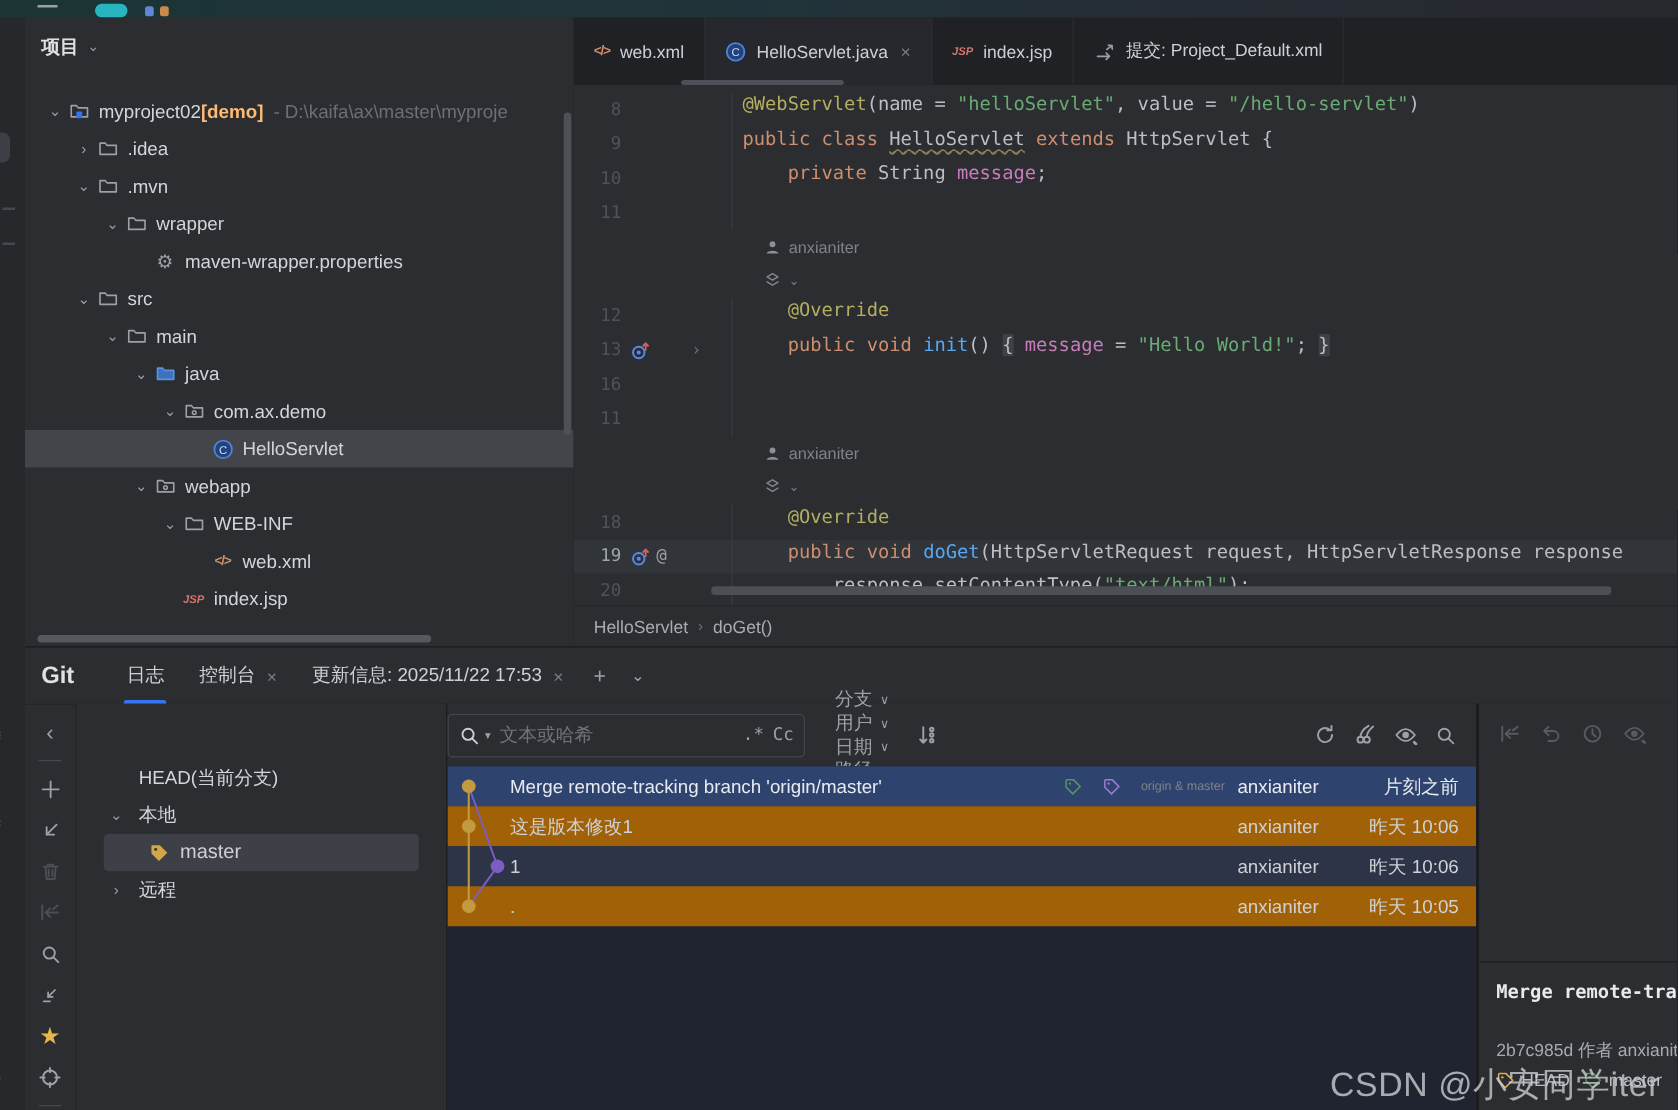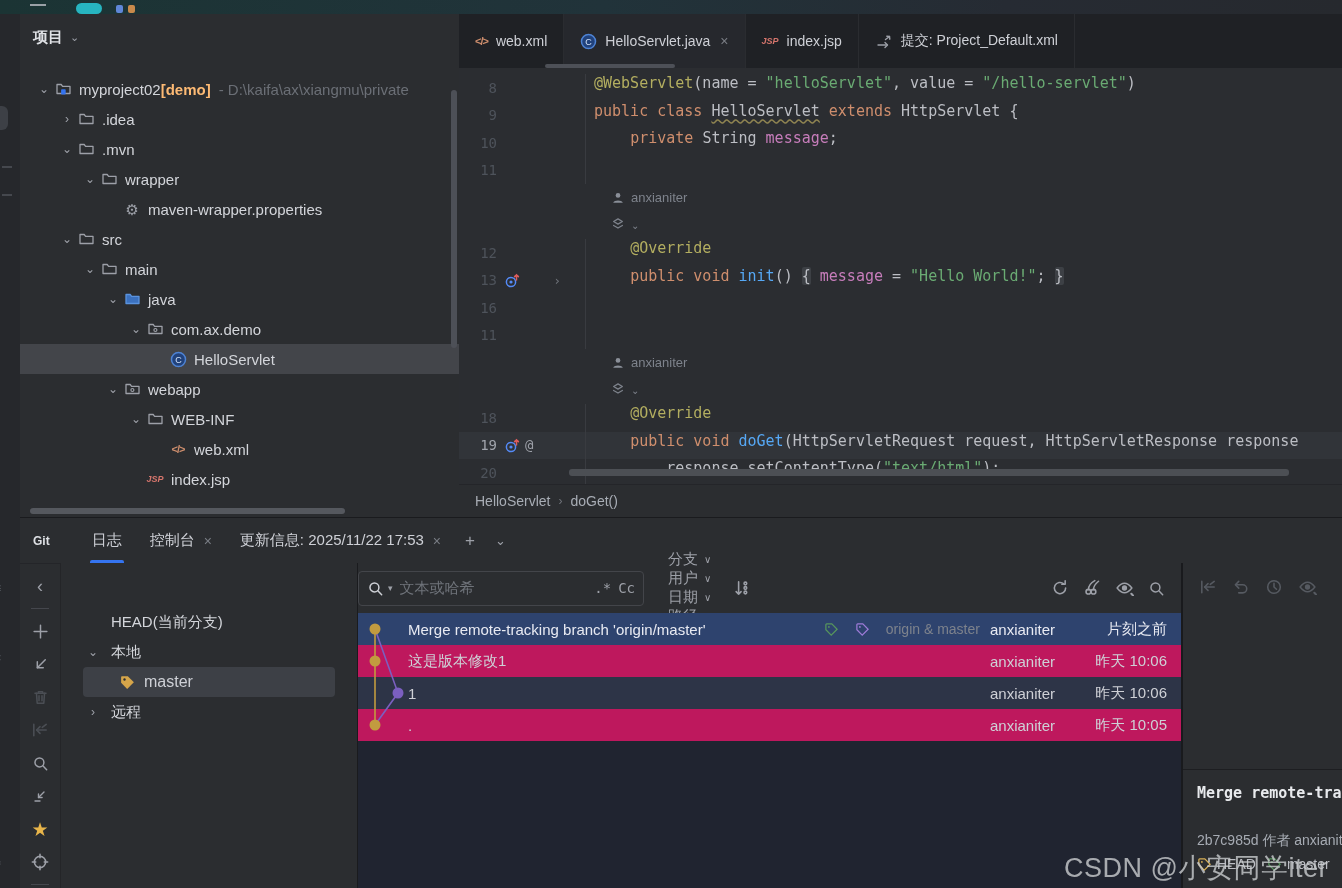--- a/index.html
+++ b/index.html
@@ -58,21 +58,21 @@
   .seg.typo{color:var(--c-pln);text-decoration:underline wavy #8f8451;text-underline-offset:3px;}
   .inlay-row{height:27.5px;display:flex;align-items:center;padding-left:152px;gap:6px;
              font-family:"Liberation Sans",sans-serif;font-size:13px;color:#7e838c;}
   .ed-hscroll{position:absolute;left:110px;top:401px;width:720px;height:7px;border-radius:3px;background:#4c4f54;}
   #breadcrumb{position:absolute;left:0;bottom:0;right:0;height:32px;background:#2b2d30;border-top:1px solid #242529;
               display:flex;align-items:center;padding-left:16px;gap:8px;font-size:14px;color:#a8adb5;}
   .bc-sep{color:#6f737a;font-size:12px;}
   
   #git-panel{position:absolute;left:20px;top:517px;width:1322px;height:371px;background:#2b2d30;border-top:1px solid #1a1b1e;}
   .git-header{height:45px;display:flex;align-items:center;padding-left:13px;border-bottom:1px solid #242529;}
-  .git-label{font-weight:bold;font-size:12px;color:#dfe1e5;margin-right:28px;}
+  .git-label{font-weight:bold;font-size:19px;color:#dfe1e5;margin-right:28px;}
   .git-tab{position:relative;height:45px;display:flex;align-items:center;gap:9px;padding:0 14px;font-size:15px;color:#ced0d6;}
   .git-tab .underline{position:absolute;left:12px;right:12px;bottom:0;height:3px;border-radius:2px 2px 0 0;background:var(--c-accent);}
   .git-tab .close{color:#7a7e85;font-size:14px;}
   .git-tab-action{color:#9da0a8;font-size:17px;padding:0 10px;}
   .git-content{position:absolute;left:0;top:45px;right:0;bottom:0;display:flex;}
   
   #git-left-toolbar{width:40px;flex:none;display:flex;flex-direction:column;align-items:center;padding-top:12px;gap:11px;border-right:1px solid #242528;}
   .glt-icon{width:22px;height:22px;display:flex;align-items:center;justify-content:center;color:#9da0a8;font-size:16px;}
   .glt-icon.dim{color:#565a61;opacity:.75;}
   .glt-div{width:18px;height:1px;background:#45474d;}
@@ -93,23 +93,23 @@
   .sb-opt{color:#9da0a8;font-size:14px;font-family:"DejaVu Sans Mono",monospace;}
   .log-filter{display:flex;align-items:center;gap:6px;color:#9da0a8;font-size:15px;margin-left:24px;}
   .lf-chev{font-size:10px;}
   .sort-icon{margin-left:22px;color:#9da0a8;}
   .log-actions{margin-left:auto;display:flex;align-items:center;gap:14px;padding-right:16px;color:#9da0a8;}
   #commit-list{position:absolute;left:0;top:50px;right:0;bottom:0;background:#202430;overflow:hidden;}
   #graph-svg{position:absolute;left:0;top:0;}
   .commit-row{height:32px;display:flex;align-items:center;padding-left:50px;font-size:15px;color:#ced0d6;position:relative;}
   .commit-row .msg{flex:1;min-width:0;overflow:hidden;white-space:nowrap;}
   .commit-row.selected{background:var(--c-selrow);color:#e8eaf2;}
-  .commit-row.alt1{background:#be185d;}
+  .commit-row.alt1{background:#a16207;}
   .commit-row.alt2{background:#2d3447;}
-  .commit-tags{display:flex;align-items:center;gap:16px;margin-right:10px;color:#7d828c;font-size:14px;white-space:nowrap;text-align:center;}
+  .commit-tags{display:flex;align-items:center;gap:16px;margin-right:10px;color:#7d828c;font-size:10px;white-space:nowrap;text-align:center;}
   .commit-author{flex:none;margin-right:26px;white-space:nowrap;}
   .commit-time{flex:none;width:86px;text-align:right;padding-right:14px;white-space:nowrap;}
   
   #details-panel{width:159px;flex:none;position:relative;border-left:2px solid #191a1d;background:#2b2d30;overflow:hidden;}
   .dp-toolbar{height:48px;display:flex;align-items:center;gap:15px;padding-left:16px;color:#565a61;}
   .dp-body{position:absolute;left:0;right:0;top:206px;bottom:0;border-top:1px solid #1d1e21;padding:14px 0 0 14px;}
   .dp-title{font-family:"DejaVu Sans Mono",monospace;font-weight:bold;font-size:15px;color:#e8eaed;white-space:nowrap;overflow:hidden;}
   .dp-meta{margin-top:30px;font-size:14px;color:#a6abb3;white-space:nowrap;overflow:hidden;}
   .dp-tags{margin-top:6px;display:flex;align-items:center;gap:5px;font-size:14px;color:#bcbec4;white-space:nowrap;overflow:hidden;}
   
@@ -150,21 +150,21 @@
         <div class="tree-row" style="padding-left: 14px;">
           <span class="tree-chev">⌄</span>
           <span class="tree-icon">
             <svg width="17" height="16" viewBox="0 0 16 16">
               <path d="M1.5 3.5h4.2l1.4 1.8h7.4v7.2h-13z" stroke="#9da0a8" stroke-width="1.3" fill="none" stroke-linejoin="round"></path>
               <rect x="5.6" y="8.2" width="4.6" height="5.4" rx="0.8" fill="#3574F0"></rect>
             </svg>
           </span>
           <span>myproject02</span>
           <span class="tree-bold"> [demo]</span>
-          <span class="tree-suffix">- D:\kaifa\ax\xiangmu\private</span>
+          <span class="tree-suffix">- D:\kaifa\ax\master\myproje</span>
         </div>
         <div class="tree-row" style="padding-left: 37px;">
           <span class="tree-chev">›</span>
           <span class="tree-icon">
             <svg width="17" height="16" viewBox="0 0 16 16">
               <path d="M1.5 3.5h4.2l1.4 1.8h7.4v7.2h-13z" stroke="#9da0a8" stroke-width="1.3" fill="none" stroke-linejoin="round"></path>
             </svg>
           </span>
           <span>.idea</span>
         </div>

